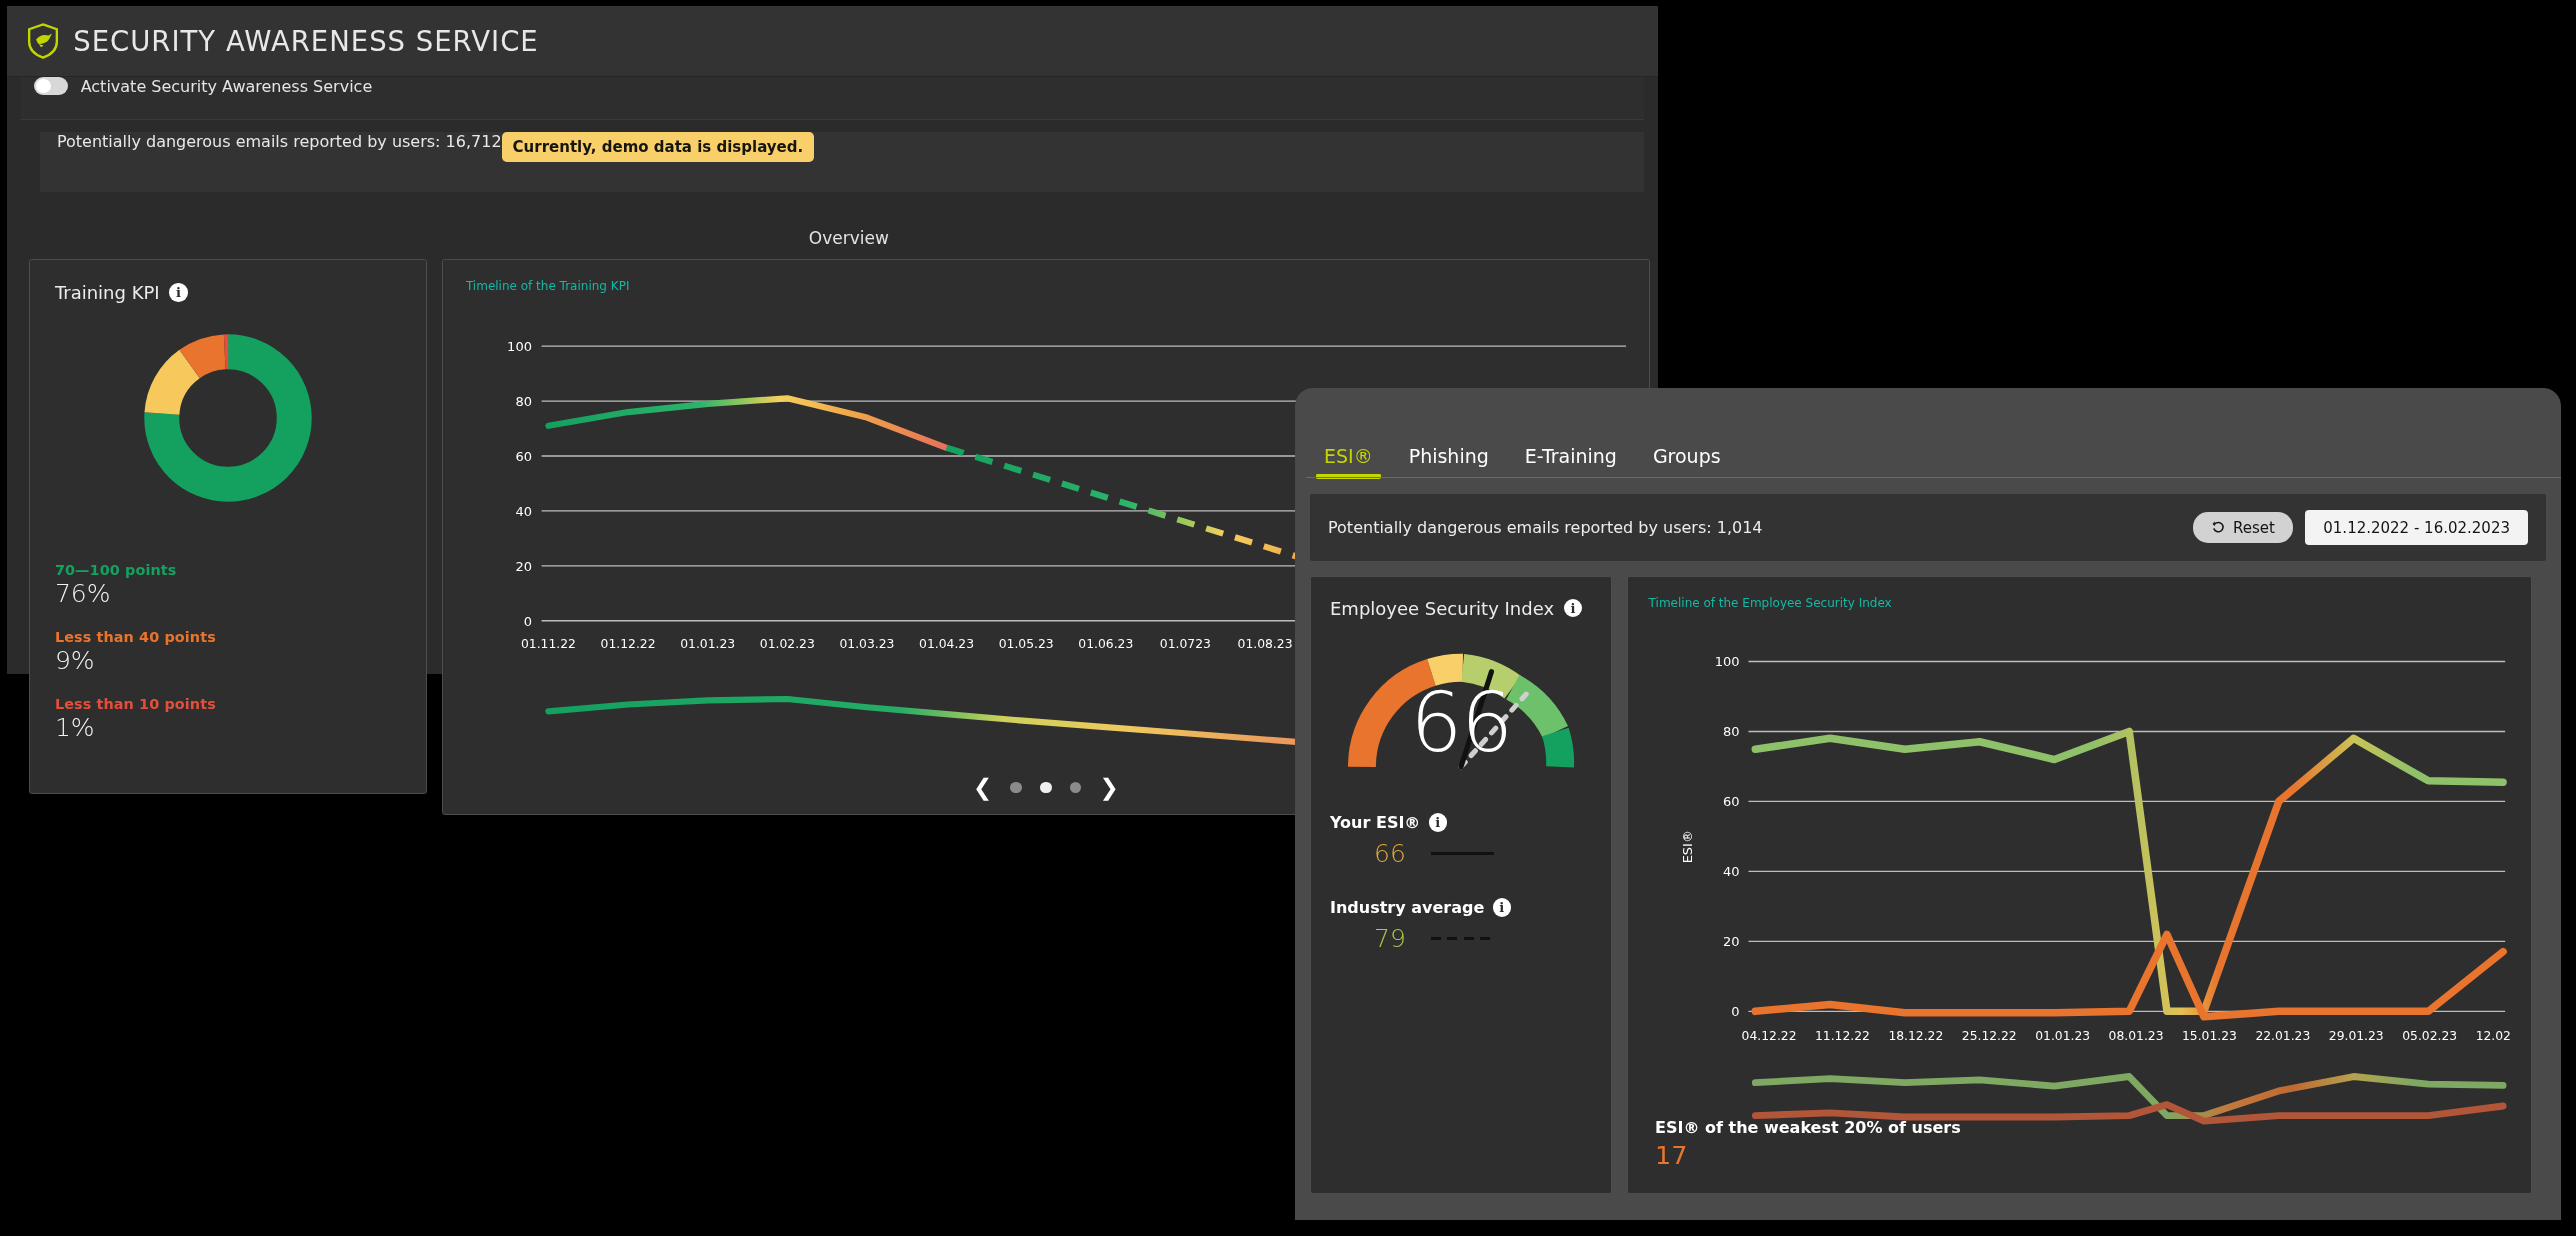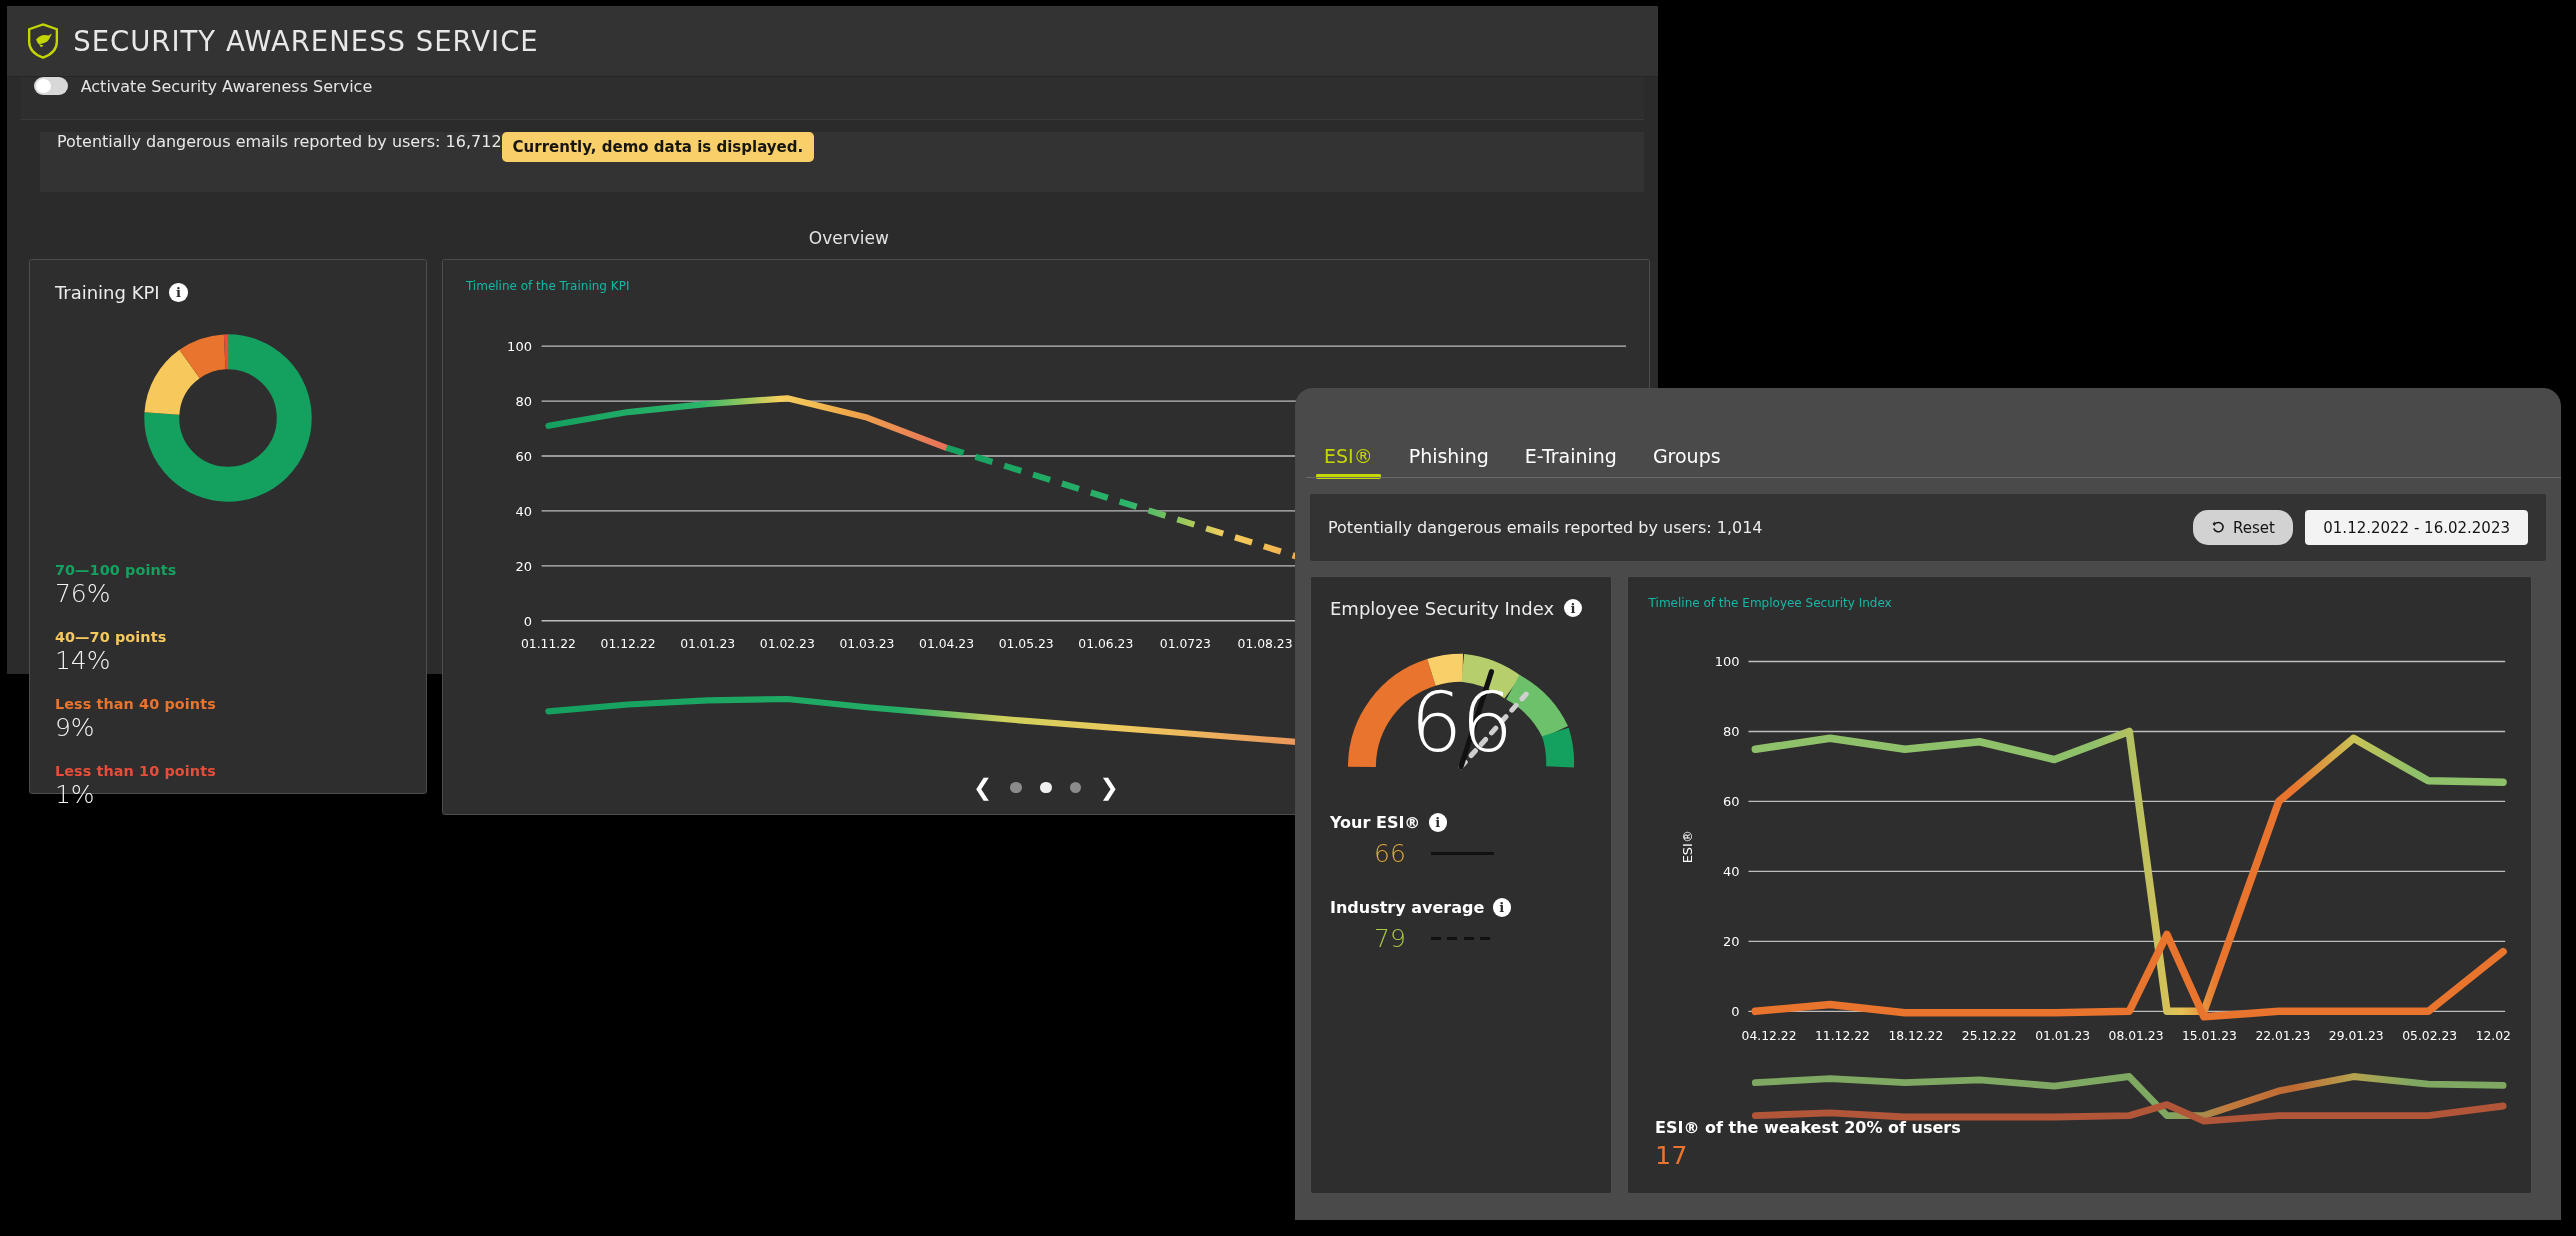--- a/index.html
+++ b/index.html
@@ -118,21 +118,21 @@
     height: 0.7px; background: #6a6a6a;
   }
 
   .front-body { padding: 15px 15px 0 15px; }
   .front-reported {
     background: #333333; border-radius: 2px; height: 67px;
     display: flex; align-items: center; justify-content: space-between;
     padding: 0 18px 0 18px;
   }
   .front-reported-text { color: #ededed; font-size: 16px; }
-  .front-actions { display: flex; gap: 12.4px; }
+  .front-actions { display: flex; align-items: center; gap: 12.4px; }
   .reset-btn {
     background: #d2d2d2; color: #141414; border-radius: 15px;
     font-size: 15px; padding: 6.9px 18px; display: flex; align-items: center; gap: 6.9px;
     border: none; font-family: inherit; cursor: pointer;
   }
   .date-btn {
     background: #f3f3f3; color: #141414; border-radius: 4.1px;
     font-size: 15px; padding: 8.2px 18px; border: none;
     font-family: inherit; cursor: pointer; white-space: nowrap;
   }
@@ -216,24 +216,20 @@
               <circle cx="50" cy="50" r="36" fill="none" stroke="#e8742e" stroke-width="19" stroke-dasharray="20.4 205.8" stroke-dashoffset="-203.6"></circle>
               <circle cx="50" cy="50" r="36" fill="none" stroke="#e34f3a" stroke-width="19" stroke-dasharray="2.3 223.9" stroke-dashoffset="-224.0"></circle>
             </g>
           </svg>
         </div>
 
         <div class="legend">
           <div class="legend-row">
             <div class="legend-name" style="color:#14a05f">70—100 points</div>
             <div class="legend-val">76%</div>
-          </div>
-          <div class="legend-row">
-            <div class="legend-name" style="color:#f7c85c">40—70 points</div>
-            <div class="legend-val">14%</div>
           </div>
           <div class="legend-row">
             <div class="legend-name" style="color:#e8742e">Less than 40 points</div>
             <div class="legend-val">9%</div>
           </div>
           <div class="legend-row">
             <div class="legend-name" style="color:#e34f3a">Less than 10 points</div>
             <div class="legend-val">1%</div>
           </div>
         </div>

